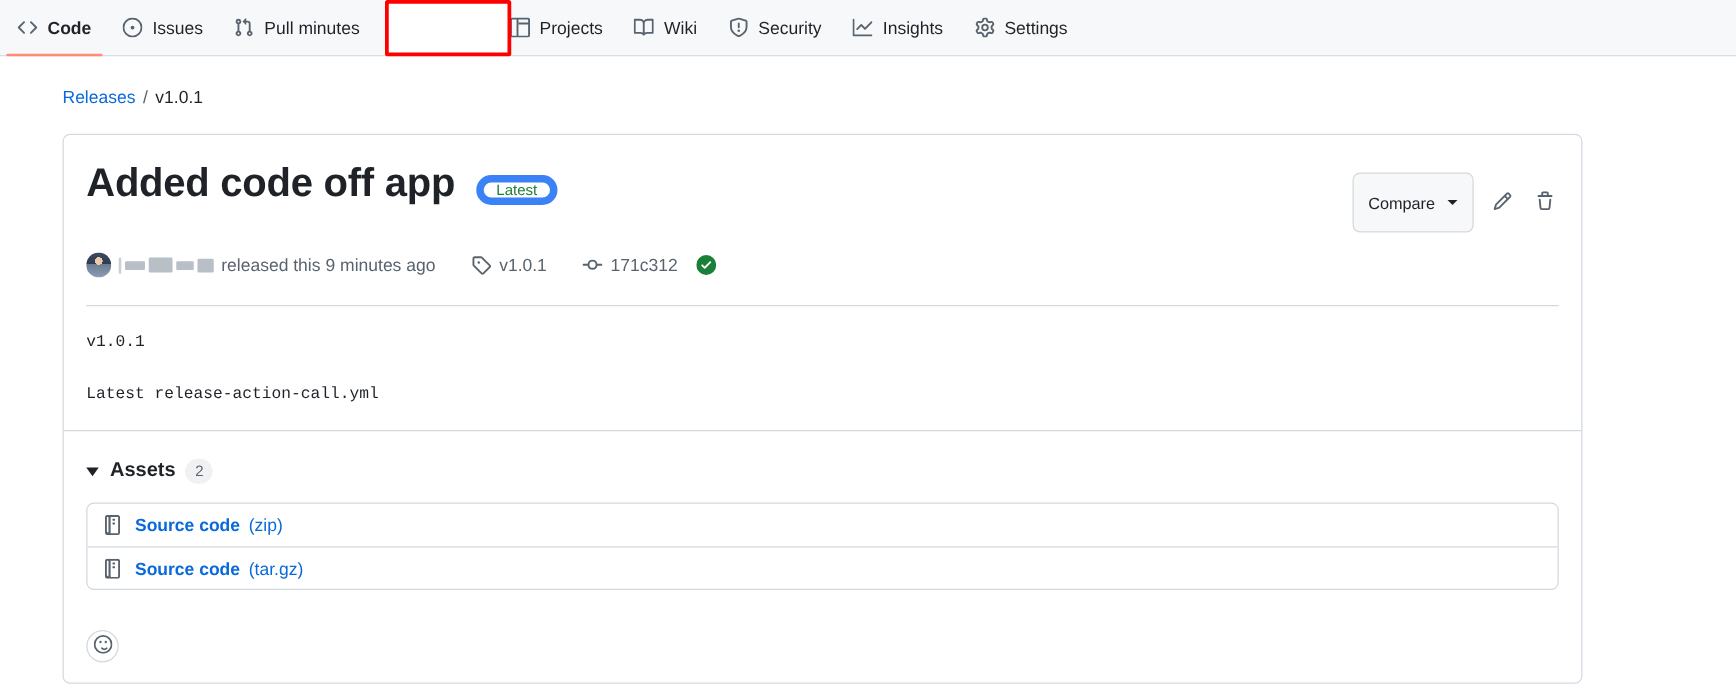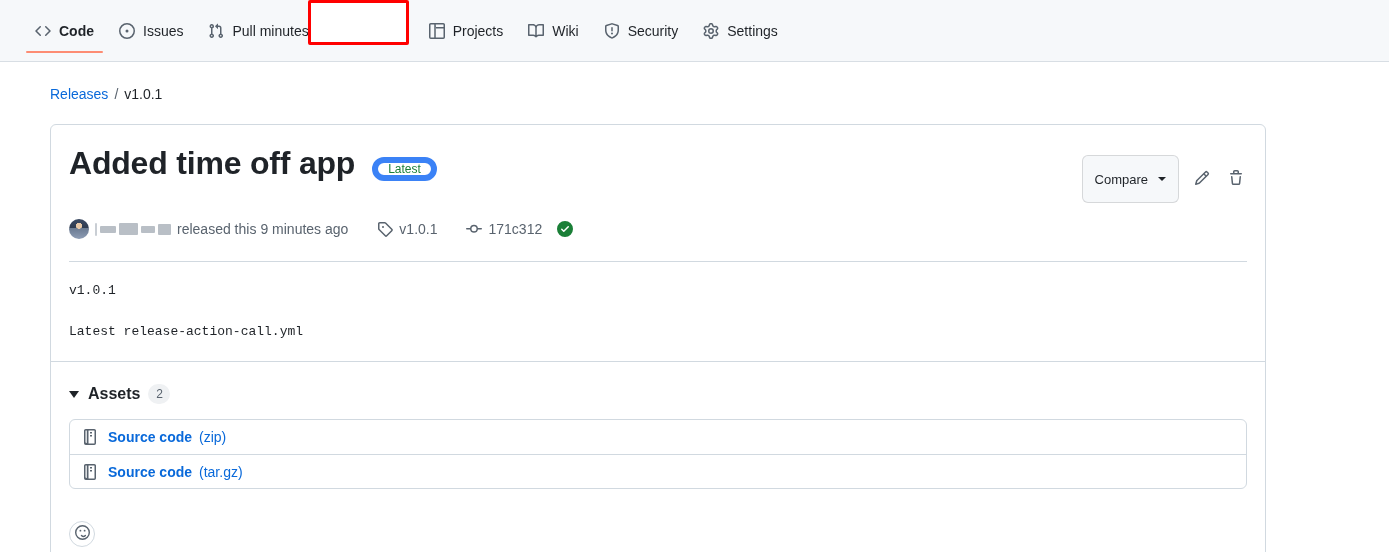--- a/index.html
+++ b/index.html
@@ -8,26 +8,26 @@
     width: 1389px; height: 552px;
     background: #ffffff;
     font-family: "Liberation Sans", sans-serif;
     color: #1f2328;
     overflow: hidden;
   }
 
   
   .repo-nav {
     position: relative;
-    height: 62px;
+    height: 45px;
     background: #f6f8fa;
     border-bottom: 1px solid #d8dee4;
     display: flex;
     align-items: center;
-    padding-left: 26px;
+    padding-left: 5px;
   }
   .nav-item {
     display: flex;
     align-items: center;
     gap: 8px;
     height: 45px;
     padding: 0 9px;
     margin-right: 7px;
     font-size: 14px;
     color: #1f2328;
@@ -359,20 +359,28 @@
 
   <div class="nav-item">
     <span class="nav-icon">
       <svg width="16" height="16" viewBox="0 0 16 16" fill="currentColor">
           <path d="M7.467.133a1.748 1.748 0 0 1 1.066 0l5.25 1.68A1.75 1.75 0 0 1 15 3.48V7c0 1.566-.32 3.182-1.303 4.682-.983 1.498-2.585 2.813-5.032 3.855a1.7 1.7 0 0 1-1.33 0c-2.447-1.042-4.049-2.357-5.032-3.855C1.32 10.182 1 8.566 1 7V3.48a1.75 1.75 0 0 1 1.217-1.667Zm.61 1.429a.25.25 0 0 0-.153 0l-5.25 1.68a.25.25 0 0 0-.174.238V7c0 1.358.275 2.666 1.057 3.86.784 1.194 2.121 2.34 4.366 3.297a.2.2 0 0 0 .154 0c2.245-.956 3.582-2.104 4.366-3.298C13.225 9.666 13.5 8.36 13.5 7V3.48a.25.25 0 0 0-.174-.237l-5.25-1.68ZM8.75 4.75v3a.75.75 0 0 1-1.5 0v-3a.75.75 0 0 1 1.5 0ZM9 10.5a1 1 0 1 1-2 0 1 1 0 0 1 2 0Z"></path>
         </svg>
     </span>
     <span class="nav-label">Security</span>
   </div>
 
+  <div class="nav-item">
+    <span class="nav-icon">
+      <svg width="16" height="16" viewBox="0 0 16 16" fill="currentColor">
+          <path d="M1.5 1.75a.75.75 0 0 0-1.5 0v12.5c0 .414.336.75.75.75h14.5a.75.75 0 0 0 0-1.5H1.5Zm14.28 2.53a.75.75 0 0 0-1.06-1.06L10 7.94 7.53 5.47a.75.75 0 0 0-1.06 0L3.22 8.72a.75.75 0 0 0 1.06 1.06L7 7.06l2.47 2.47a.75.75 0 0 0 1.06 0Z"></path>
+        </svg>
+    </span>
+    <span class="nav-label">Insights</span>
+  </div>
 
   <div class="nav-item">
     <span class="nav-icon">
       <svg width="16" height="16" viewBox="0 0 16 16" fill="currentColor">
           <path d="M8 0a8.2 8.2 0 0 1 .701.031C9.444.095 9.99.645 10.16 1.29l.288 1.107c.018.066.079.158.212.224.231.114.454.243.668.386.123.082.233.09.299.071l1.103-.303c.644-.176 1.392.021 1.82.63.27.385.506.792.704 1.218.315.675.111 1.422-.364 1.891l-.814.806c-.049.048-.098.147-.088.294.016.257.016.515 0 .772-.01.147.039.246.088.294l.814.806c.475.469.679 1.216.364 1.891a7.977 7.977 0 0 1-.704 1.217c-.428.61-1.176.807-1.82.63l-1.102-.302c-.067-.019-.177-.011-.3.071a5.909 5.909 0 0 1-.668.386c-.133.066-.194.158-.211.224l-.29 1.106c-.168.646-.715 1.196-1.458 1.26a8.006 8.006 0 0 1-1.402 0c-.743-.064-1.289-.614-1.458-1.26l-.289-1.106c-.018-.066-.079-.158-.212-.224a5.738 5.738 0 0 1-.668-.386c-.123-.082-.233-.09-.299-.071l-1.103.303c-.644.175-1.392-.021-1.82-.63a8.12 8.12 0 0 1-.704-1.218c-.315-.675-.111-1.422.363-1.891l.815-.806c.05-.048.098-.147.088-.294a6.214 6.214 0 0 1 0-.772c.01-.147-.038-.246-.088-.294l-.815-.806C.635 6.045.431 5.298.746 4.623a7.92 7.92 0 0 1 .704-1.217c.428-.61 1.176-.807 1.82-.63l1.102.302c.067.019.177.011.3-.071.214-.143.437-.272.668-.386.133-.066.194-.158.211-.224l.29-1.106C6.009.645 6.556.095 7.299.03 7.53.01 7.764 0 8 0Zm-.571 1.525c-.036.003-.108.036-.137.146l-.289 1.105c-.147.561-.549.967-.998 1.189-.173.086-.34.183-.5.29-.417.278-.97.423-1.529.27l-1.103-.303c-.109-.03-.175.016-.195.045-.22.312-.412.644-.573.99-.014.031-.021.11.059.19l.815.806c.411.406.562.957.53 1.456a4.709 4.709 0 0 0 0 .582c.032.499-.119 1.05-.53 1.456l-.815.806c-.8.08-.073.159-.059.19.162.346.353.677.573.989.02.03.085.076.195.046l1.102-.303c.56-.153 1.113-.008 1.53.27.161.107.328.204.501.29.447.222.85.629.997 1.189l.289 1.105c.029.109.101.143.137.146a6.6 6.6 0 0 0 1.142 0c.036-.003.108-.037.137-.146l.289-1.105c.147-.561.549-.967.998-1.189.173-.86.34-.183.5-.29.417-.278.97-.423 1.529-.27l1.103.303c.109.029.175-.16.195-.045.22-.313.411-.644.573-.99.014-.31.021-.11-.059-.19l-.815-.806c-.411-.406-.562-.957-.53-1.456a4.709 4.709 0 0 0 0-.582c-.032-.499.119-1.05.53-1.456l.815-.806c.08-.8.073-.159.059-.19a6.464 6.464 0 0 0-.573-.989c-.02-.03-.085-.076-.195-.046l-1.102.303c-.56.153-1.113.008-1.53-.27a4.44 4.44 0 0 0-.501-.29c-.447-.222-.85-.629-.997-1.189l-.289-1.105c-.029-.11-.101-.143-.137-.146a6.6 6.6 0 0 0-1.142 0ZM11 8a3 3 0 1 1-6 0 3 3 0 0 1 6 0ZM9.5 8a1.5 1.5 0 1 0-3.001.001A1.5 1.5 0 0 0 9.5 8Z"></path>
         </svg>
     </span>
     <span class="nav-label">Settings</span>
   </div>
 
@@ -385,21 +393,21 @@
     <a class="crumb-link">Releases</a>
     <span class="crumb-sep">/</span>
     <span class="crumb-current">v1.0.1</span>
   </div>
 
   <div class="release-card">
 
     <div class="card-pad">
 
       <div class="title-row">
-        <h1 class="release-title">Added time off app</h1>
+        <h1 class="release-title">Added code off app</h1>
         <span class="latest-badge">Latest</span>
 
         <div class="title-actions">
           <button class="compare-btn">
             <span>Compare</span>
             <span class="caret-down"></span>
           </button>
           <button class="icon-btn">
             <span>
               <svg width="16" height="16" viewBox="0 0 16 16" fill="currentColor">

